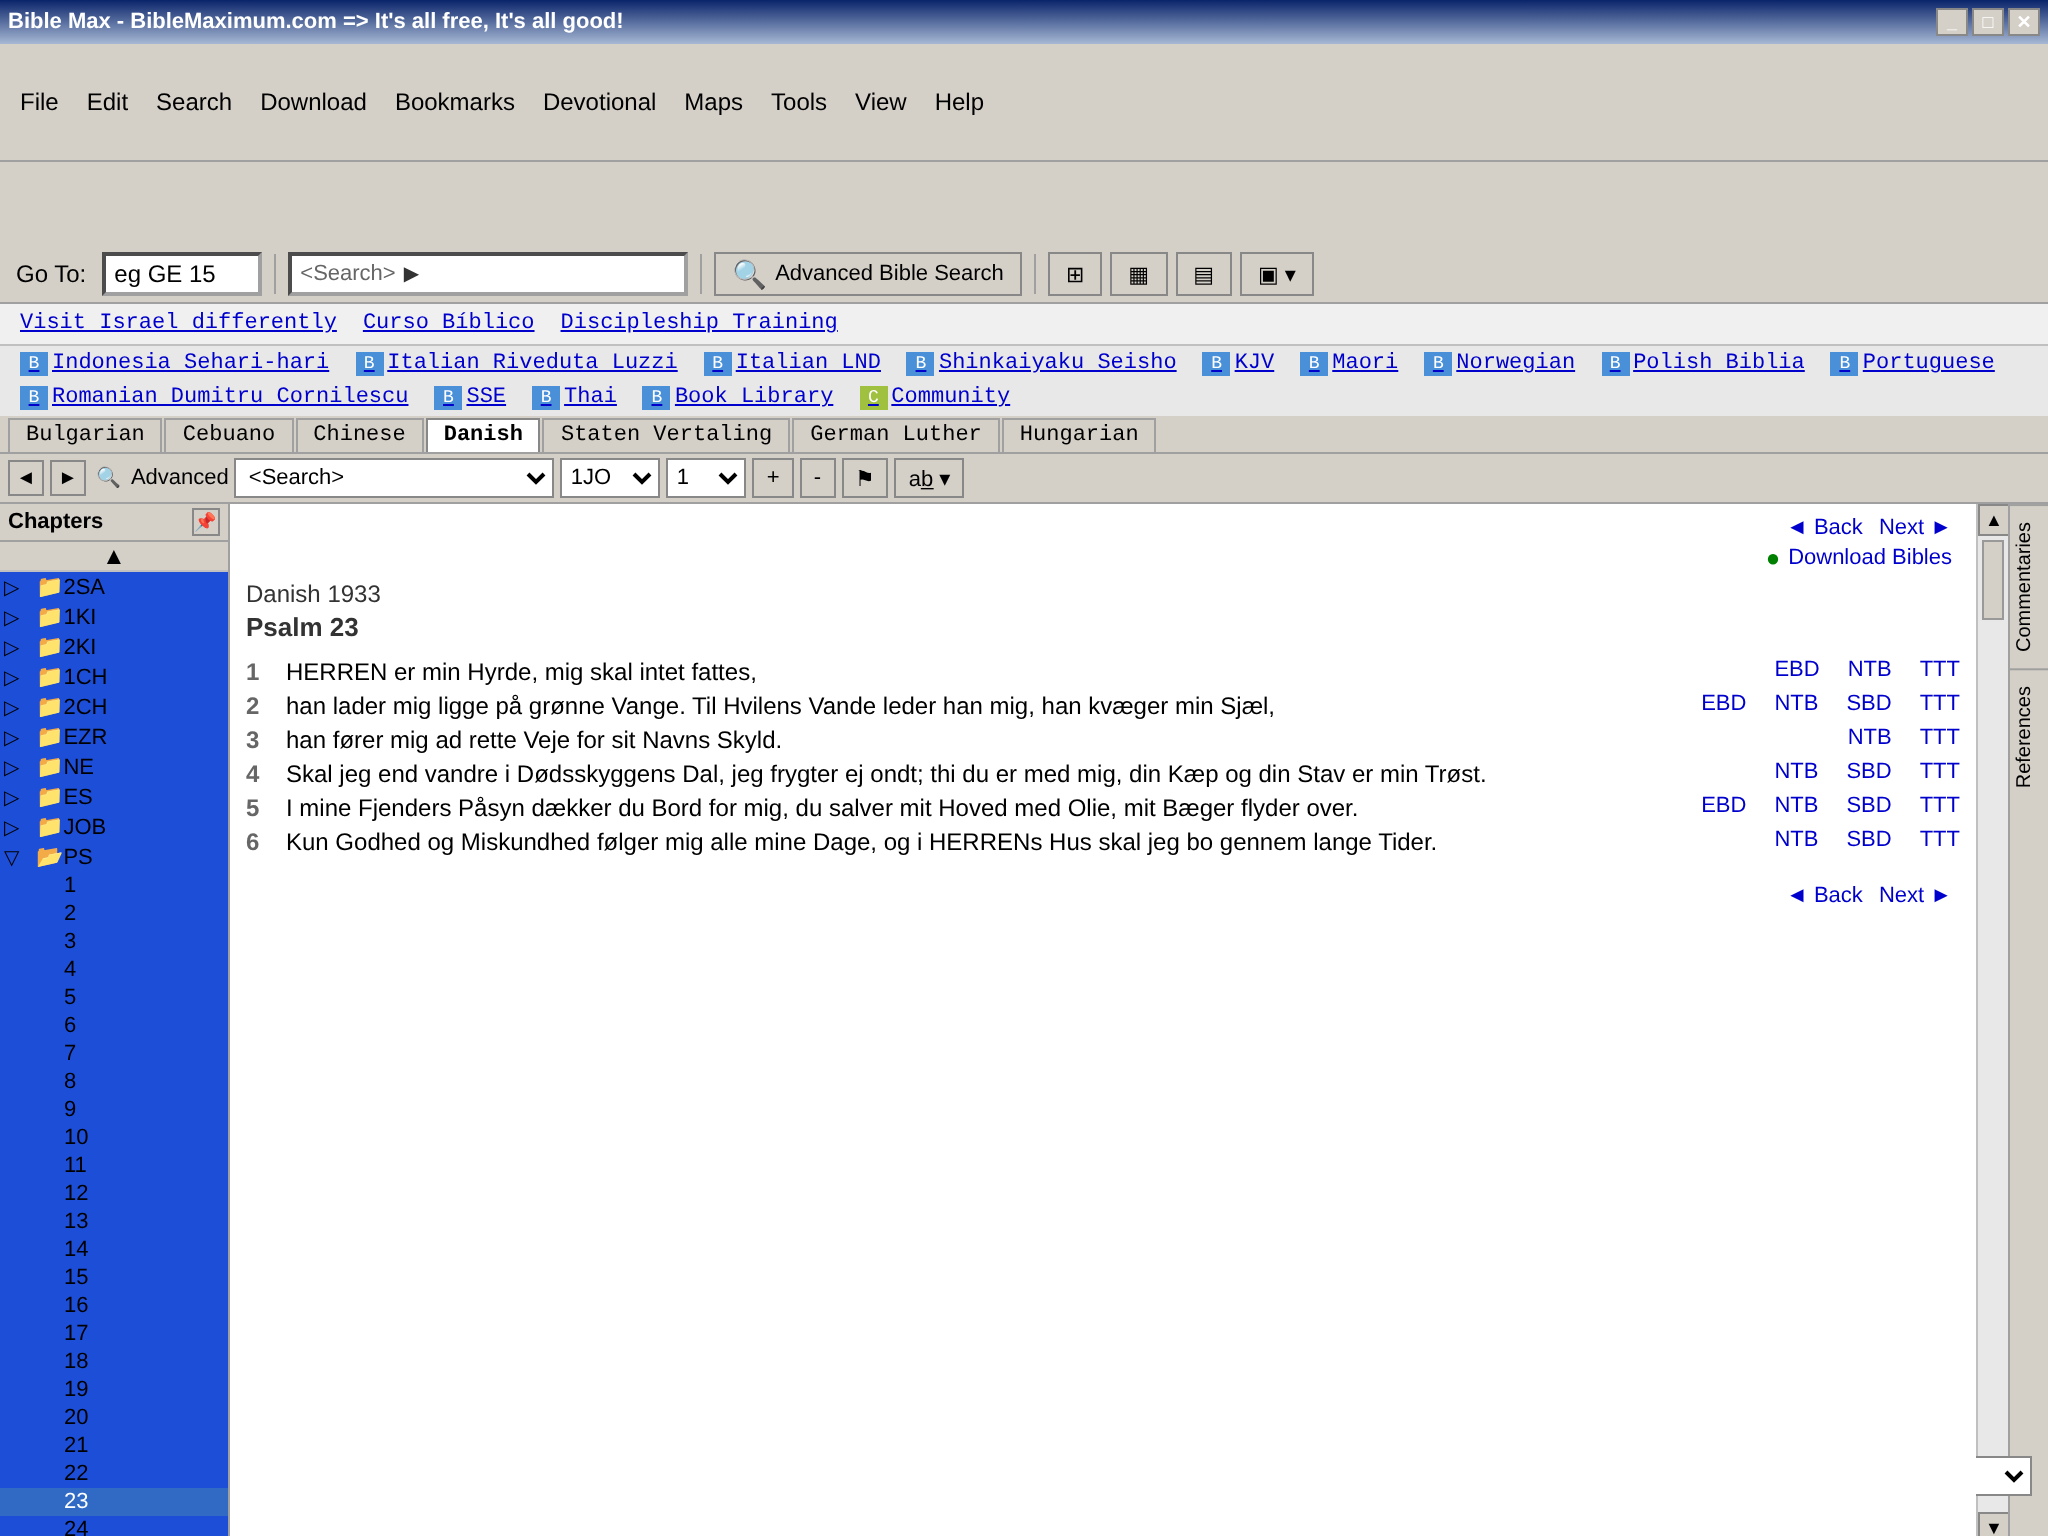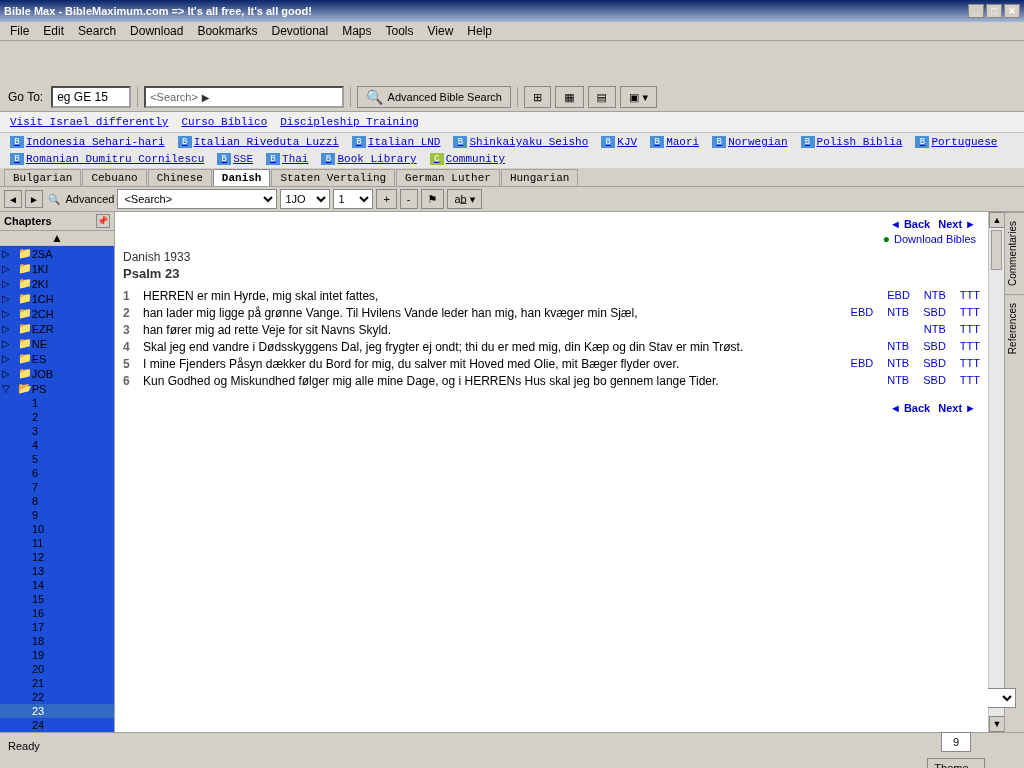--- a/index.html
+++ b/index.html
@@ -25,21 +25,21 @@
       font-size: 9px;
       display: flex; align-items: center; justify-content: center;
       cursor: pointer;
     }
     
     
     #menu-bar {
       background: #d4d0c8;
       display: flex;
       gap: 2px;
-      padding: 0 4px;
+      padding: 20px 4px;
       border-bottom: 1px solid #a0a0a0;
     }
     .menu-item {
       padding: 2px 6px;
       cursor: pointer;
       font-size: 12px;
     }
     
     
     #toolbar {
@@ -252,21 +252,20 @@
     }
     
     
     .content-nav {
       display: flex;
       justify-content: flex-end;
       align-items: flex-start;
       gap: 8px;
       padding: 2px 4px;
       font-size: 11px;
-      font-weight: bold;
     }
     .content-nav-btn {
       color: #0000cc;
       cursor: pointer;
       text-decoration: none;
       font-size: 11px;
     }
     
     .passage-title {
       font-size: 12px;

